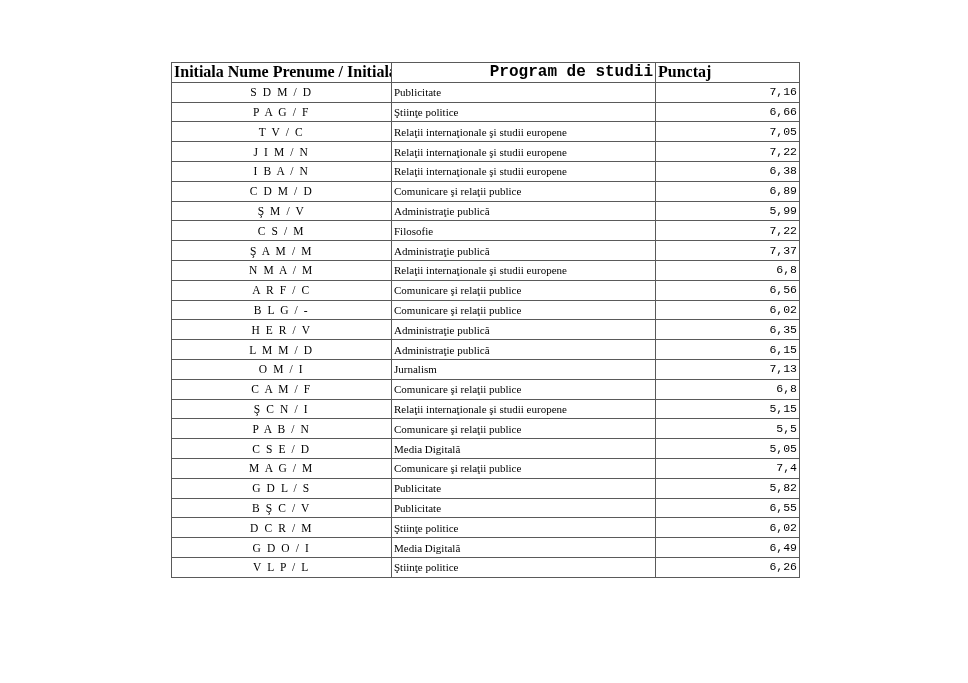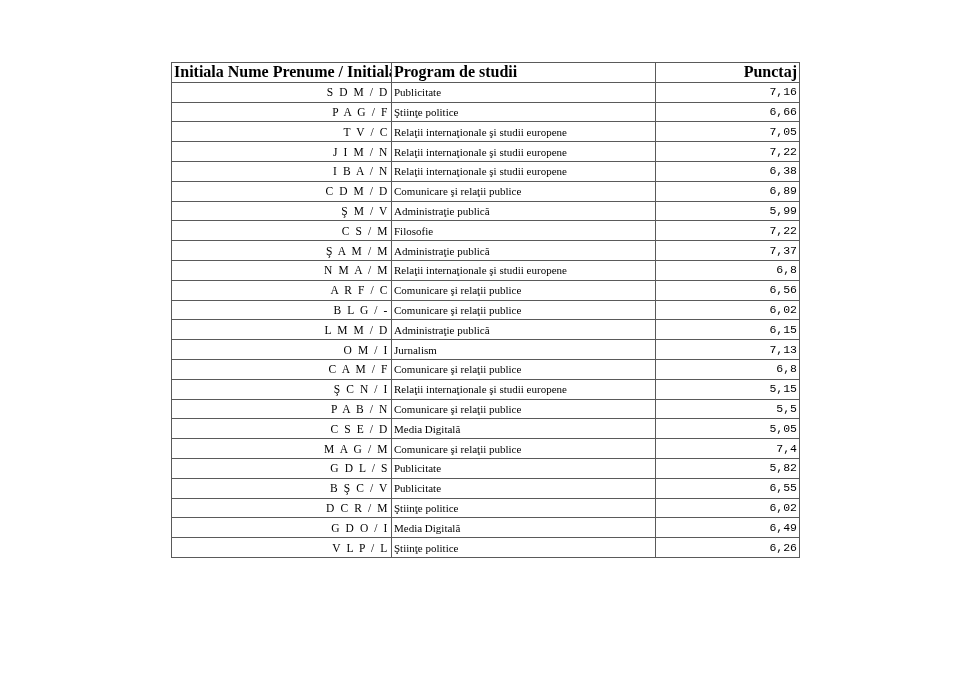--- a/index.html
+++ b/index.html
@@ -22,23 +22,23 @@
   table.results th, table.results td {
     border: 1px solid #5a5a5a;
     height: 18.8px;
     padding: 0 2px 0 2px;
     line-height: 18px;
     white-space: nowrap;
     overflow: hidden;
   }
   table.results th { font-weight: bold; font-size: 16px; }
   th.h-name { text-align: left; }
-  th.h-program { text-align: left; }
-  th.h-score { text-align: right; }
-  td.name { text-align: right; letter-spacing: 1.6px; font-size: 11.5px; }
+  th.h-program { text-align: right; font-family: Liberation Mono, monospace; }
+  th.h-score { text-align: left; }
+  td.name { text-align: center; letter-spacing: 1.6px; font-size: 11.5px; }
   td.program { text-align: left; font-size: 11px; }
   td.score { text-align: right; font-size: 11.5px; font-family: Liberation Mono, monospace; }
 </style>
 </head>
 <body>
 
 <div class="page">
   <table class="results">
     <colgroup>
       <col class="c1">
@@ -107,20 +107,25 @@
           <td class="name">A R F  / C</td>
           <td class="program">Comunicare şi relaţii publice</td>
           <td class="score">6,56</td>
         </tr>
         <tr>
           <td class="name">B L G  / -</td>
           <td class="program">Comunicare şi relaţii publice</td>
           <td class="score">6,02</td>
         </tr>
         <tr>
+          <td class="name">H E R  / V</td>
+          <td class="program">Administraţie publică</td>
+          <td class="score">6,35</td>
+        </tr>
+        <tr>
           <td class="name">L M M  / D</td>
           <td class="program">Administraţie publică</td>
           <td class="score">6,15</td>
         </tr>
         <tr>
           <td class="name">O M   / I</td>
           <td class="program">Jurnalism</td>
           <td class="score">7,13</td>
         </tr>
         <tr>

